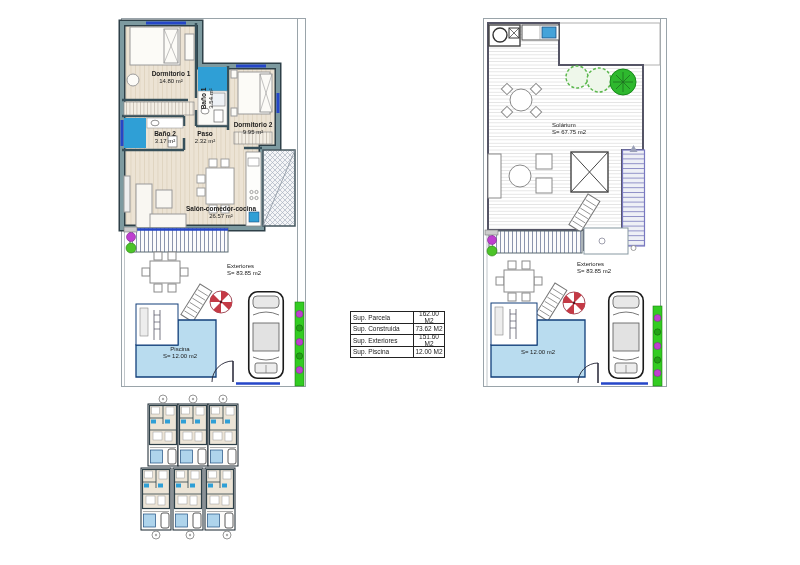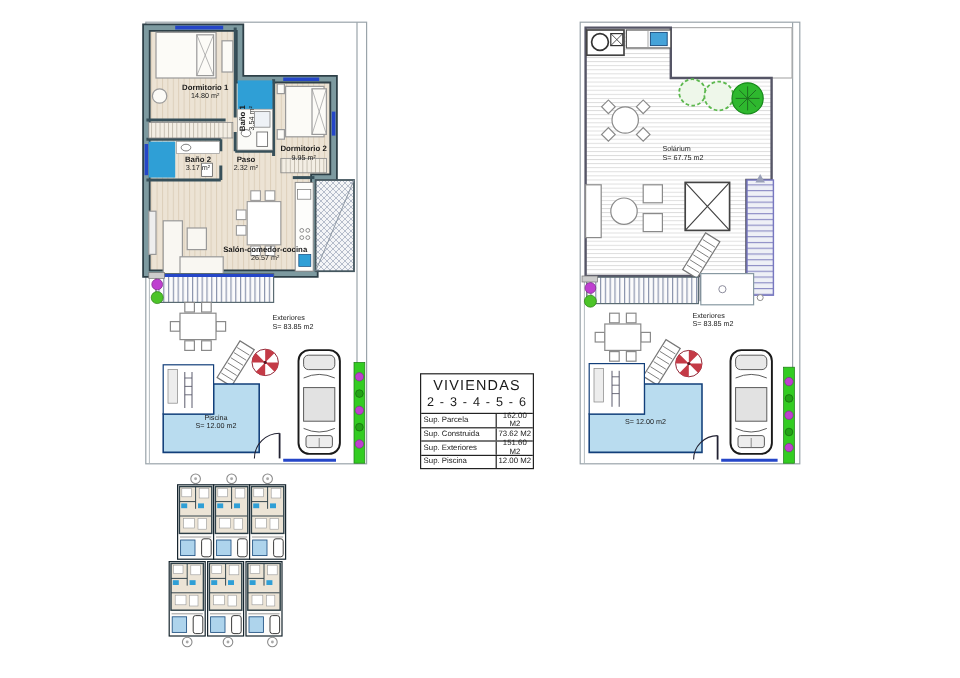--- a/index.html
+++ b/index.html
@@ -400,24 +400,20 @@
 </div>
 <div class="lbl" style="left:577px;top:261px;">
   <span class="ar">Exteriores</span>
   <span class="ar">S= 83.85 m2</span>
 </div>
 <div class="lbl center" style="left:508px;top:349px;width:60px;">
   <span class="ar">S= 12.00 m2</span>
 </div>
 
 <div class="tblock">
-  <div class="t-head">
-    <span class="t-title">VIVIENDAS</span>
-    <span class="t-sub">2 - 3 - 4 - 5 - 6</span>
-  </div>
   <div class="t-row">
     <span class="t-lab">Sup. Parcela</span>
     <span class="t-val">162.00 M2</span>
   </div>
   <div class="t-row">
     <span class="t-lab">Sup. Construida</span>
     <span class="t-val">73.62 M2</span>
   </div>
   <div class="t-row">
     <span class="t-lab">Sup. Exteriores</span>

